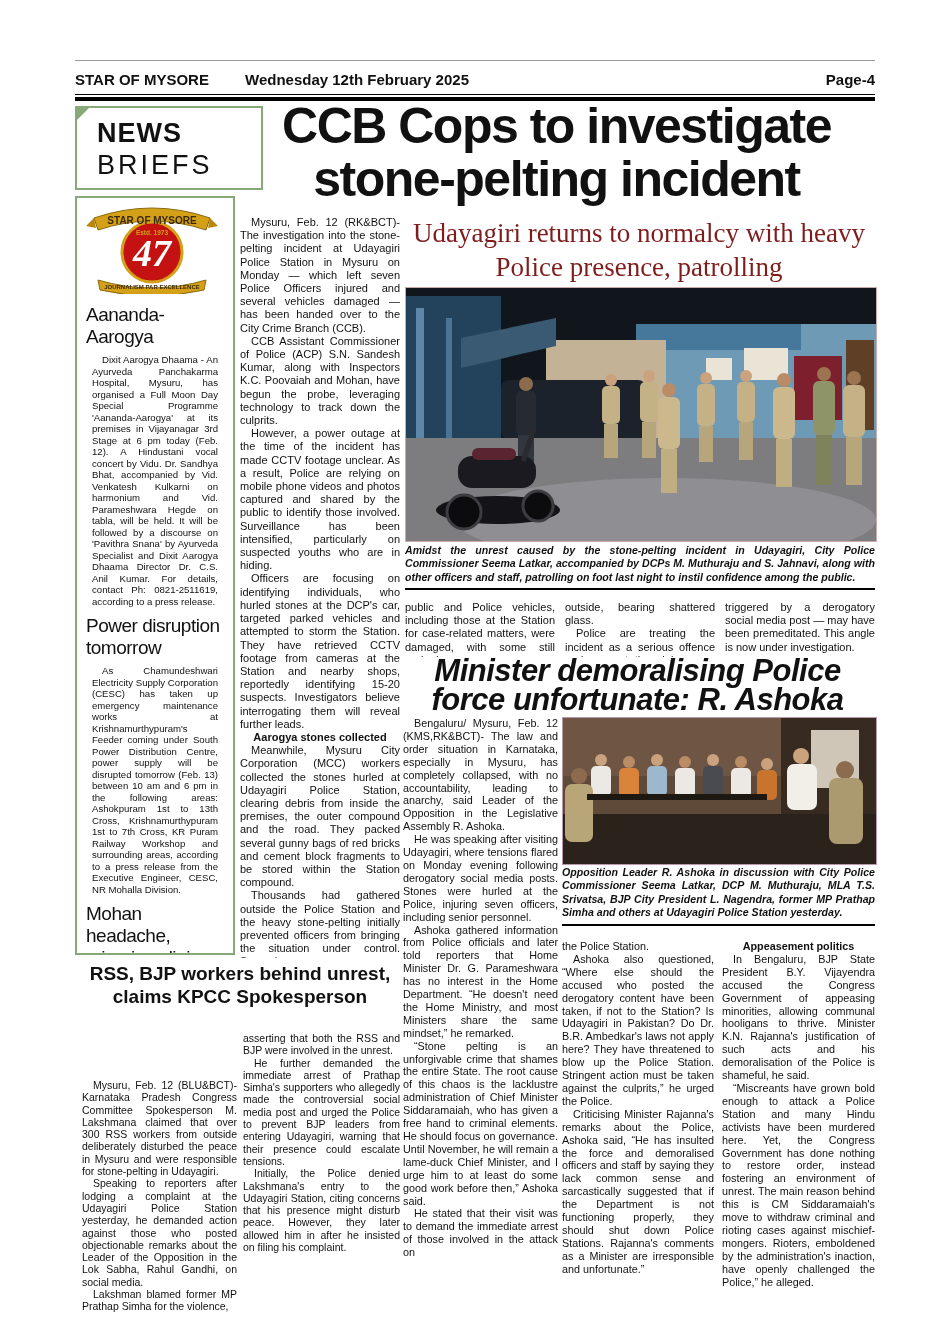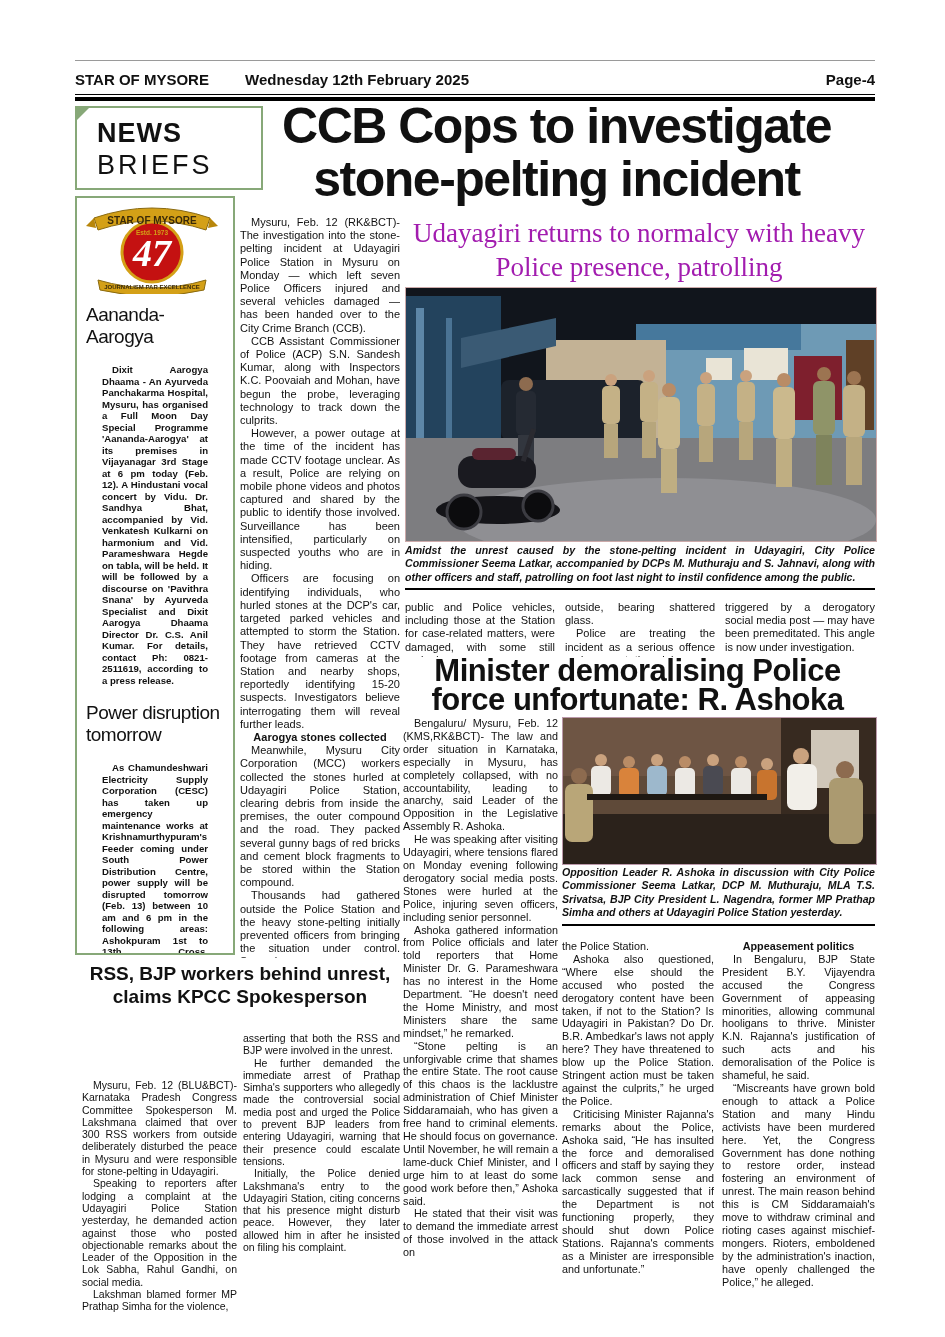--- a/index.html
+++ b/index.html
@@ -20,42 +20,42 @@
   .greenbox{border:2px solid #87a878;background:#fff;box-sizing:border-box;}
   #nb-title{left:75px;top:106px;width:188px;height:84px;padding:10px 0 0 20px;}
   #nb-fold{left:75px;top:106px;width:0;height:0;border-top:16px solid #87a878;border-right:16px solid transparent;}
   #nb-title .l1{font-size:27px;font-weight:bold;letter-spacing:1px;line-height:30px;}
   #nb-title .l2{font-size:27px;font-weight:normal;letter-spacing:3px;line-height:34px;}
   #nb-body{left:75px;top:196px;width:160px;height:759px;padding:6px 9px;overflow:hidden;}
   #logo-wrap{text-align:center;height:92px;}
   .brief h3{font-size:19px;line-height:22px;font-weight:normal;margin:8px 0 3px;letter-spacing:-.5px;}
   .brief .bd{font-size:9.6px;line-height:11.5px;text-align:justify;}
   .brief .bd::first-line{}
-  .brief p{margin:16px;text-indent:10px;font-weight:bold;}
+  .brief p{margin:6px;text-indent:10px;}
 
   
   #lead-headline{left:238px;top:100px;width:637px;text-align:center;font-size:50px;line-height:53px;
                  font-weight:bold;letter-spacing:-1.5px;}
   #lead-subhead{left:403px;top:216px;width:472px;text-align:center;font-family:"Liberation Serif",serif;
-                font-size:27px;line-height:34px;color:#a21caf;}
+                font-size:27px;line-height:34px;color:#7f1d1d;}
   .bodycol{font-size:11px;line-height:13.2px;text-align:justify;}
   .bodycol p{margin:0;text-indent:11px;}
   .bodycol p.noind{text-indent:0;}
   .bodycol p.subh{text-indent:0;text-align:center;font-weight:bold;}
   #lead-col1{left:240px;top:216px;width:160px;height:742px;overflow:hidden;}
   #photo1{left:405px;top:287px;width:470px;height:253px;border:1px solid #caa;}
   .caption{font-size:10.6px;line-height:13.4px;font-weight:bold;font-style:italic;text-align:justify;
            border-bottom:2.5px solid #000;padding-bottom:4px;}
   #caption1{left:405px;top:544px;width:470px;}
   #lead-cont{left:405px;top:601px;width:470px;height:56px;display:flex;gap:10px;overflow:hidden;}
   #lead-cont .c{flex:1;}
 
   
   #min-headline{left:400px;top:656px;width:475px;text-align:center;font-size:31px;line-height:29px;
-                font-weight:bold;letter-spacing:-.5px;}
+                font-weight:bold;letter-spacing:-.5px;font-style:italic;}
   .bodycol2{font-size:10.8px;line-height:12.9px;text-align:justify;}
   .bodycol2 p{margin:0;text-indent:11px;}
   .bodycol2 p.noind{text-indent:0;}
   .bodycol2 p.subh{text-indent:0;text-align:center;font-weight:bold;}
   #min-col1{left:403px;top:717px;width:155px;height:586px;overflow:hidden;}
   #photo2{left:562px;top:717px;width:313px;height:146px;border:1px solid #b9a;}
   #caption2{left:562px;top:866px;width:313px;}
   #min-col2{left:562px;top:940px;width:152px;height:363px;overflow:hidden;}
   #min-col3{left:722px;top:940px;width:153px;height:363px;overflow:hidden;}
 

